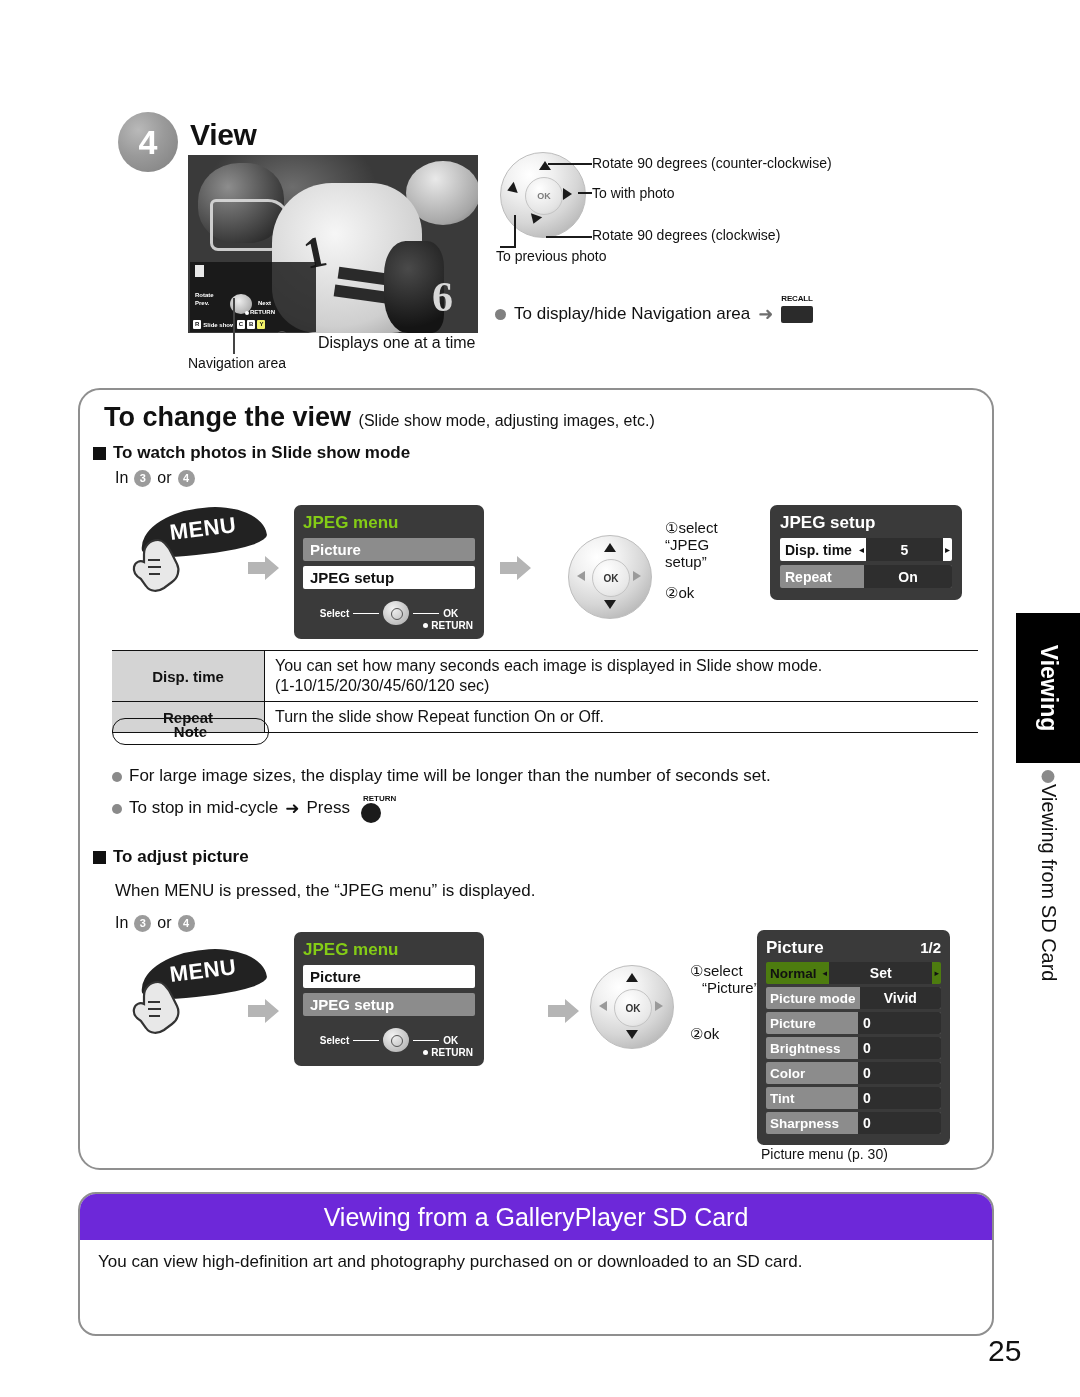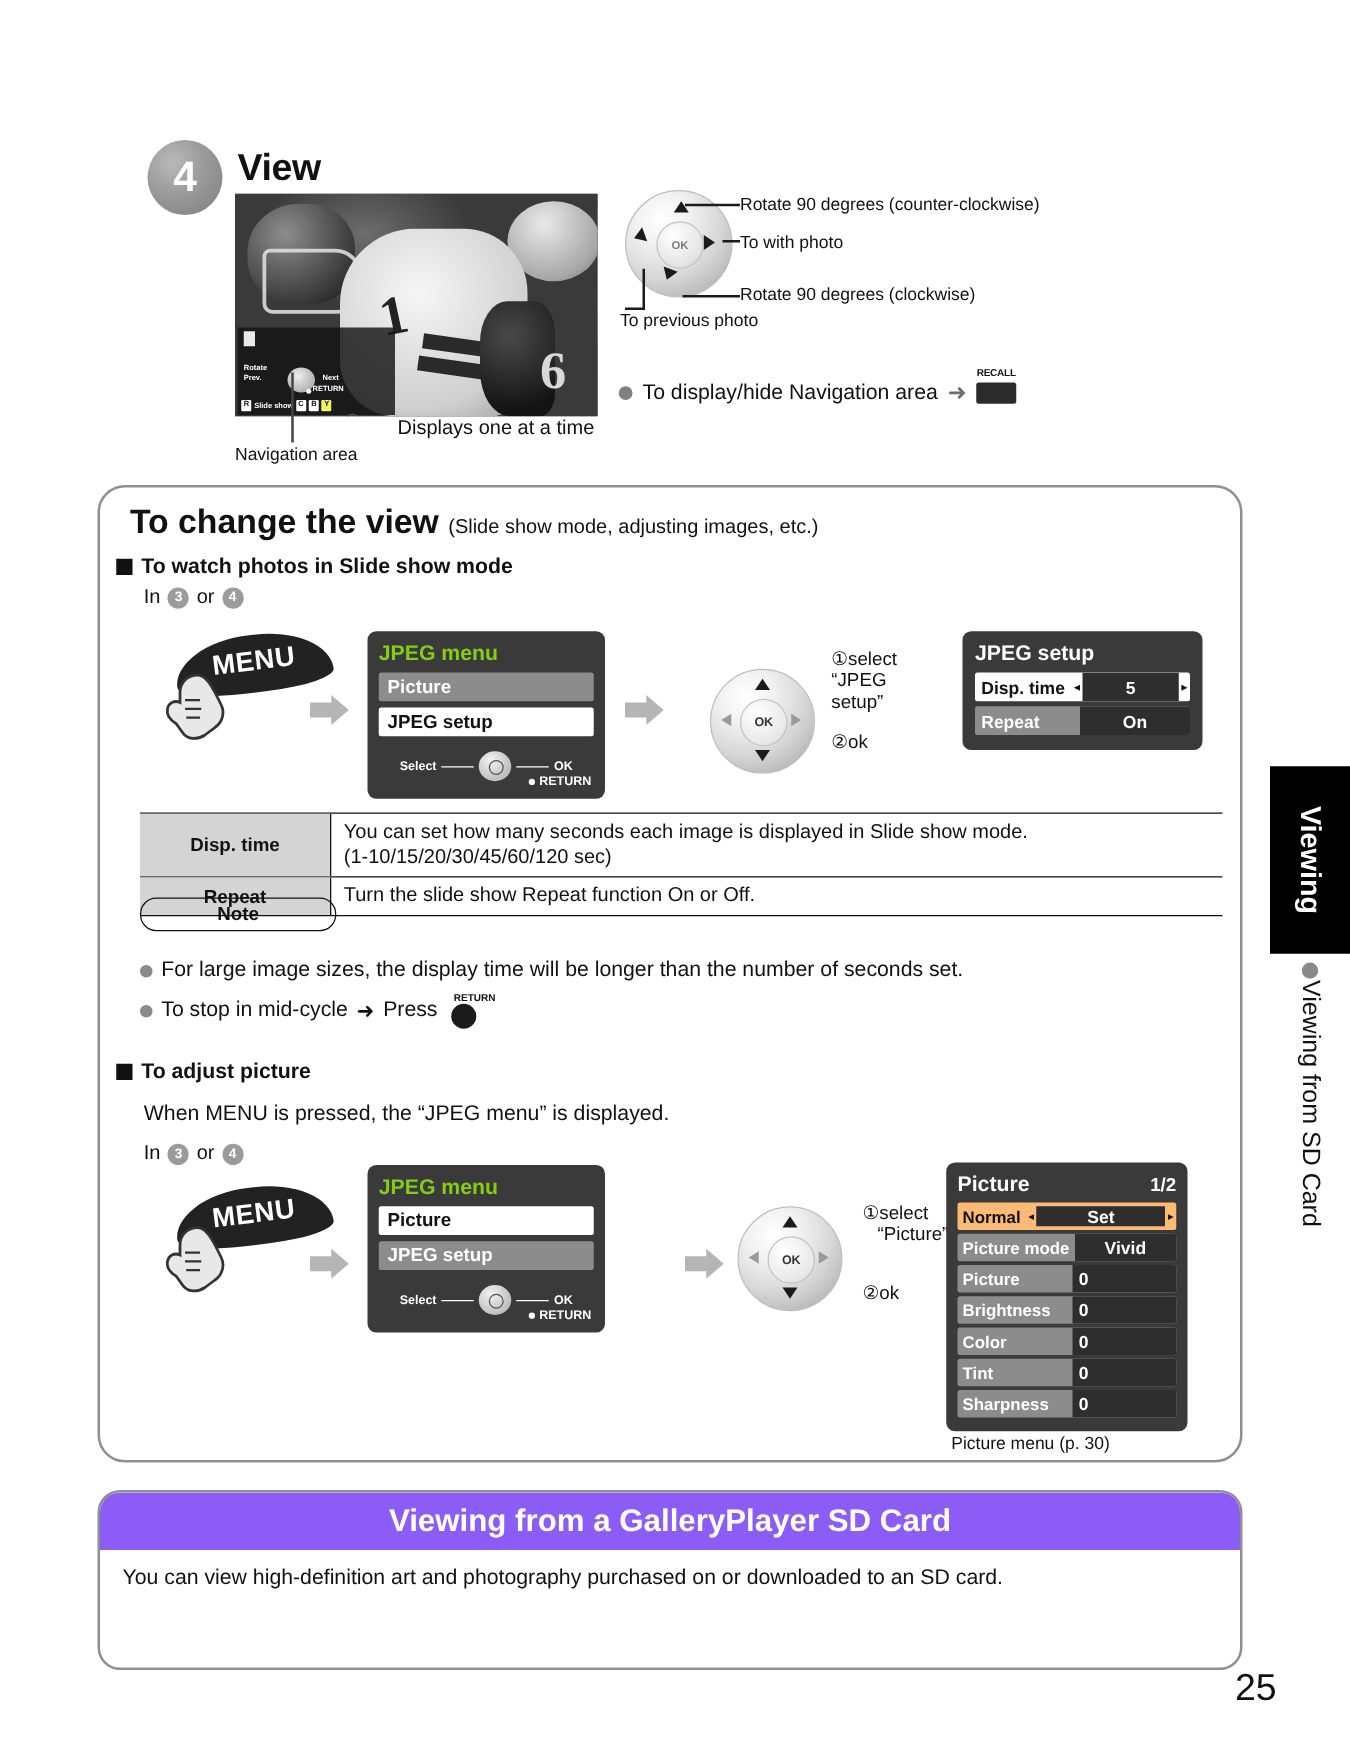--- a/index.html
+++ b/index.html
@@ -198,43 +198,43 @@
   #ret-badge .cir{position:absolute;left:0px;top:5px;width:20px;height:20px;border-radius:50%;background:#1b1b1b;}
 
   #adjust-text{left:115px;top:881px;font-size:17px;}
 
   
   #pic-panel{left:757px;top:930px;width:193px;background:#3a3a3a;border-radius:7px;padding:8px 9px;box-sizing:border-box;}
   #pic-panel .hdr{display:flex;justify-content:space-between;align-items:baseline;color:#fff;margin-bottom:4px;}
   #pic-panel .hdr .t{font-size:17px;font-weight:bold;}
   #pic-panel .hdr .p{font-size:15px;font-weight:bold;}
   .prow{display:flex;align-items:stretch;height:22px;margin-bottom:3px;border-radius:2px;overflow:hidden;}
-  .prow.sel{background:#fdba74;align-items:center;}
+  .prow.sel{background:#4d7c0f;}
   .prow.un{background:#8c8c8c;}
   .prow .k{font-size:13.5px;font-weight:bold;display:flex;align-items:center;padding:0 4px;}
   .prow.sel .k{color:#111;}
   .prow.un .k{color:#fff;}
   .prow .v{background:#2e2e2e;color:#fff;font-size:14px;font-weight:bold;display:flex;align-items:center;flex:1;padding-left:5px;}
   .prow .vc{justify-content:center;padding-left:0;}
   .prow .car{display:flex;align-items:center;font-size:9px;color:#111;padding:0 2px;}
   #pic-caption{left:761px;top:1146px;font-size:14px;}
 
   
   #tab-black{left:1016px;top:613px;width:64px;height:150px;background:#000;}
   #tab-black span{position:absolute;left:50%;top:50%;transform:translate(-50%,-50%) rotate(90deg);
      color:#fff;font-size:23px;font-weight:bold;white-space:nowrap;}
   #tab-sub{left:1020px;top:772px;width:56px;height:300px;}
   #tab-sub .wrap{position:absolute;left:50%;top:12px;transform:translateX(-50%);
      writing-mode:vertical-rl;font-size:20px;white-space:nowrap;}
   #tab-sub .dot{position:absolute;left:50%;top:-2px;transform:translateX(-50%);width:13px;height:13px;border-radius:50%;background:#8a8a8a;}
 
   
   #gp-box{left:78px;top:1192px;width:912px;height:140px;border:2px solid #8f8f8f;border-radius:18px;background:#fff;overflow:hidden;}
-  #gp-head{position:absolute;left:0;top:0;width:100%;height:46px;background:#8b5cf6;
-     display:flex;align-items:center;justify-content:center;color:#fff;font-size:25px;font-weight:bold;}
+  #gp-head{position:absolute;left:0;top:0;width:100%;height:46px;background:#6d28d9;
+     display:flex;align-items:center;justify-content:center;color:#fff;font-size:25px;font-weight:normal;}
   #gp-body{position:absolute;left:18px;top:56px;right:18px;font-size:17px;line-height:1.42;}
 
   #page-num{left:988px;top:1334px;font-size:30px;}
 </style>
 </head>
 <body>
 
 <div class="abs" id="step-badge">4</div>
 <div class="abs" id="step-title">View</div>
 

